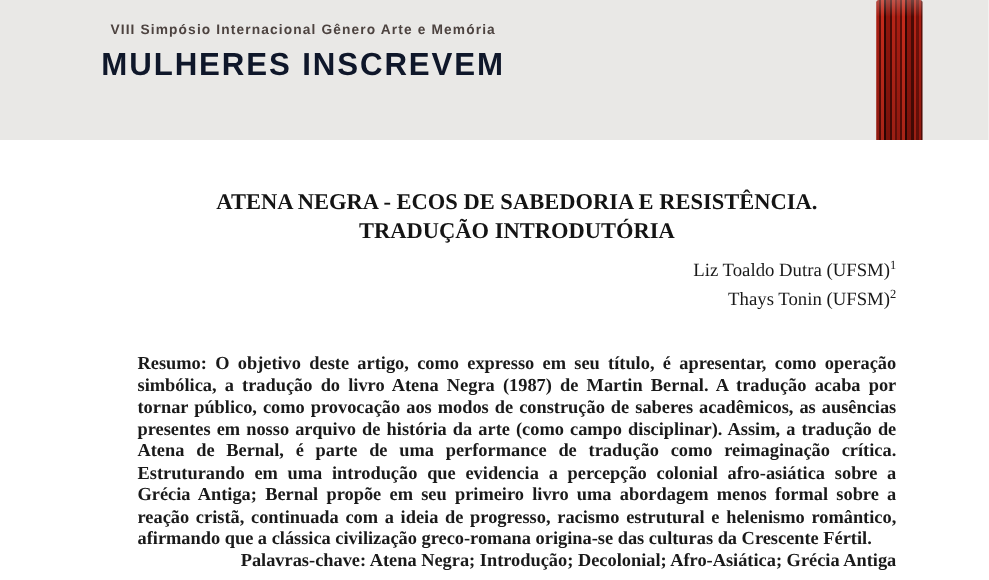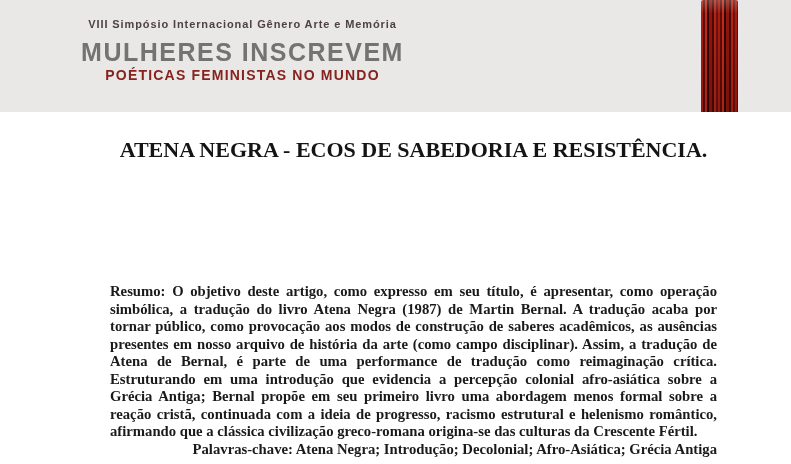--- a/index.html
+++ b/index.html
@@ -38,21 +38,21 @@
     font-size: 11px;
     font-weight: bold;
     letter-spacing: 0.9px;
     color: #4d4340;
     margin: 0 0 9px 0;
   }
   .banner-main {
     font-size: 25px;
     font-weight: bold;
     letter-spacing: 1.5px;
-    color: #737373;
+    color: #0f172a;
     margin: 0;
     line-height: 26px;
     transform: scaleY(1.02);
   }
   .banner-sub {
     font-size: 14px;
     font-weight: bold;
     letter-spacing: 1.2px;
     color: #86231e;
     margin: 2px 0 0 0;
@@ -83,25 +83,25 @@
       rgba(233,232,230,0.25) 0%,
       rgba(0,0,0,0) 12%,
       rgba(0,0,0,0.08) 60%,
       rgba(0,0,0,0.15) 100%);
   }
 
   
   .doc-title {
     position: absolute;
     left: 110px;
-    top: 138px;
+    top: 150px;
     width: 607px;
     text-align: center;
     font-weight: bold;
-    font-size: 22px;
+    font-size: 18px;
     line-height: 23px;
     color: #141414;
   }
   .authors {
     position: absolute;
     left: 110px;
     top: 206px;
     width: 607px;
     text-align: right;
     font-size: 15px;
@@ -132,28 +132,32 @@
 </style>
 </head>
 <body>
 
 <div class="page">
 
   <div class="banner">
     <div class="banner-text">
       <p class="banner-edition">VIII Simpósio Internacional Gênero Arte e Memória</p>
       <p class="banner-main">MULHERES INSCREVEM</p>
-      <p class="banner-sub">POÉTICAS FEMINISTAS NO MUNDO</p>
     </div>
     <div class="threads"></div>
   </div>
 
   <div class="doc-title">
     <div>ATENA NEGRA - ECOS DE SABEDORIA E RESISTÊNCIA.</div>
+    <div>TRADUÇÃO INTRODUTÓRIA</div>
   </div>
 
+  <div class="authors">
+    <div><span>Liz Toaldo Dutra (UFSM)</span><sup>1</sup></div>
+    <div><span>Thays Tonin (UFSM)</span><sup>2</sup></div>
+  </div>
 
   <div class="abstract-block">
     <p><b>Resumo:</b><span> O objetivo deste artigo, como expresso em seu título, é apresentar, como operação simbólica, a tradução do livro Atena Negra (1987) de Martin Bernal. A tradução acaba por tornar público, como provocação aos modos de construção de saberes acadêmicos, as ausências presentes em nosso arquivo de história da arte (como campo disciplinar). Assim, a tradução de Atena de Bernal, é parte de uma performance de tradução como reimaginação crítica. Estruturando em uma introdução que evidencia a percepção colonial afro-asiática sobre a Grécia Antiga; Bernal propõe em seu primeiro livro uma abordagem menos formal sobre a reação cristã, continuada com a ideia de progresso, racismo estrutural e helenismo romântico, afirmando que a clássica civilização greco-romana origina-se das culturas da Crescente Fértil.</span></p>
     <p class="keywords"><b>Palavras-chave:</b><span> Atena Negra; Introdução; Decolonial; Afro-Asiática; Grécia Antiga</span></p>
   </div>
 
 </div>
 
 </body></html>

